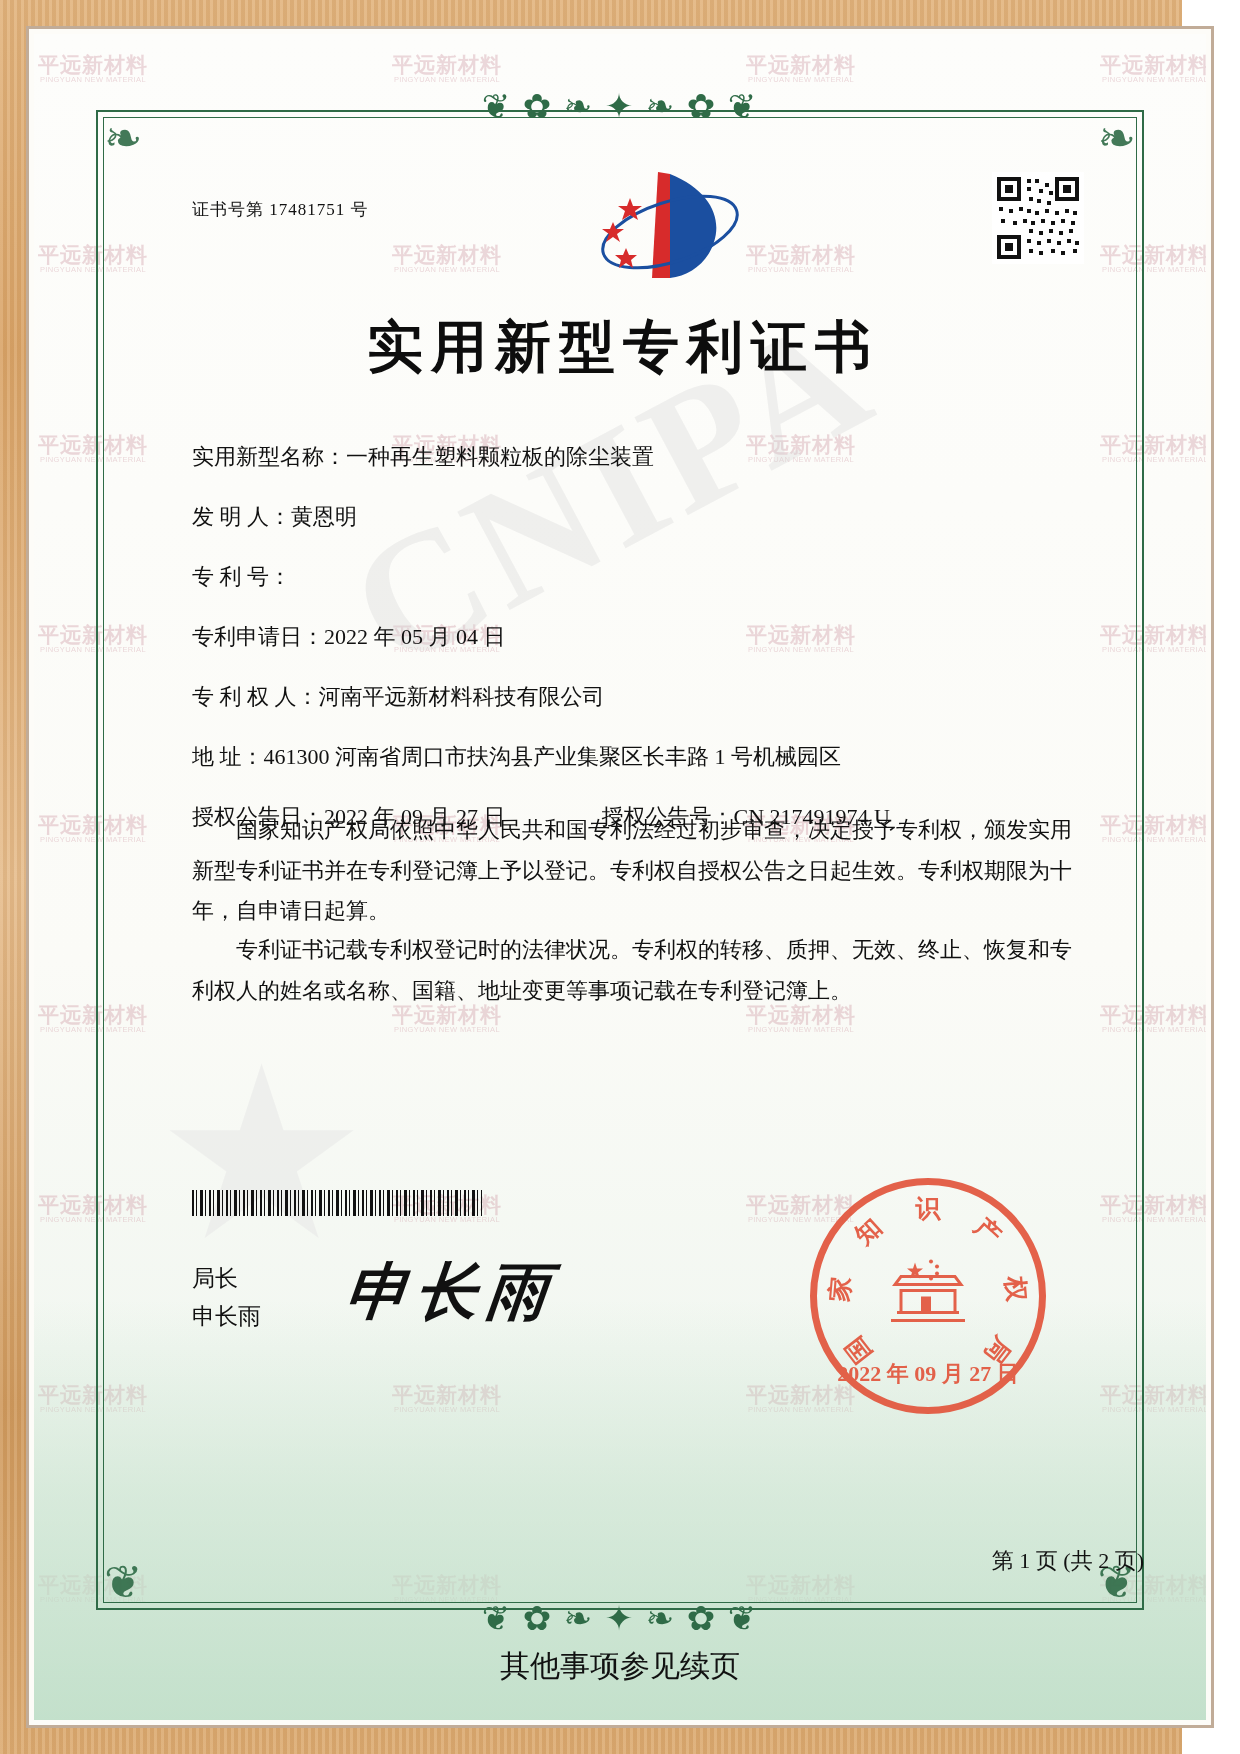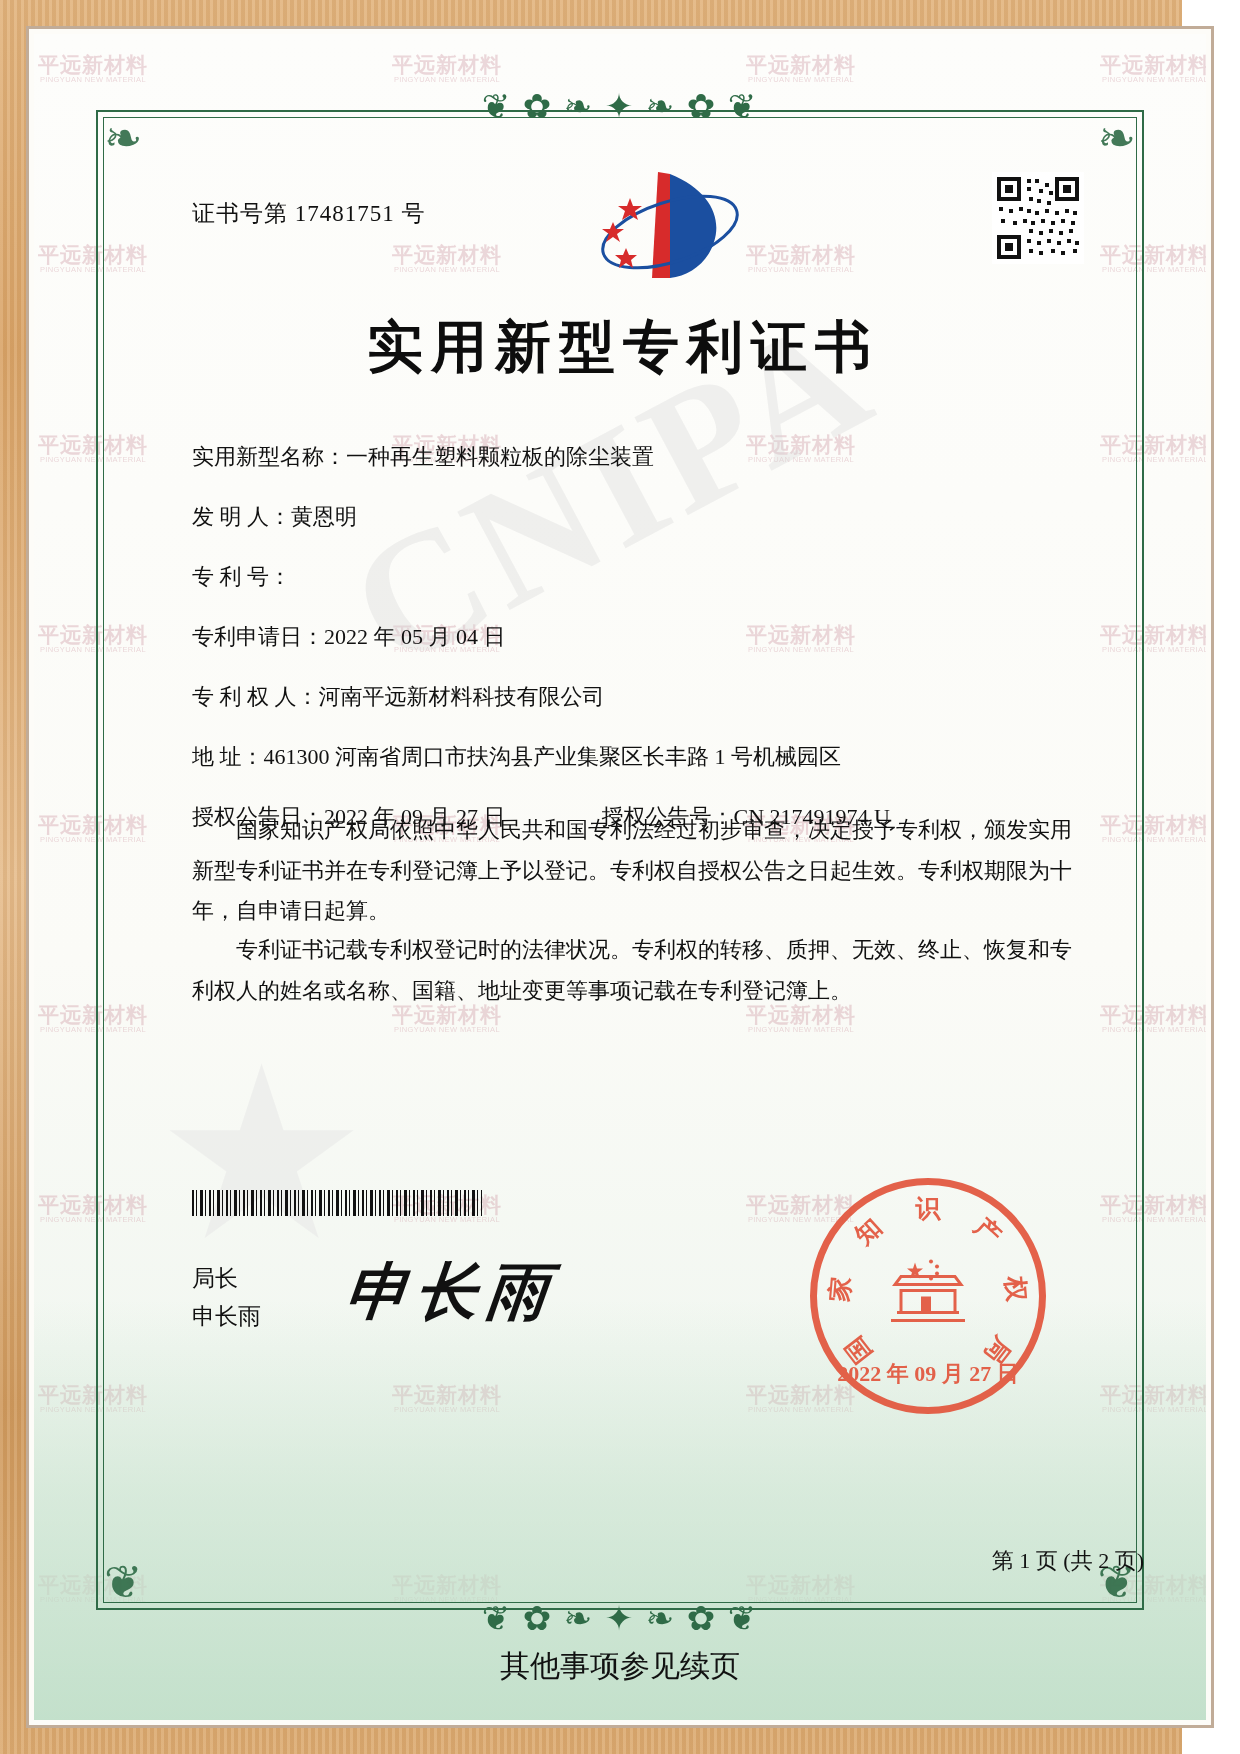--- a/index.html
+++ b/index.html
@@ -79,21 +79,21 @@
   }
   .orn-bottom{
     position:absolute;left:50%;bottom:-30px;transform:translateX(-50%);
     color:#2f6b47;font-size:34px;letter-spacing:2px;white-space:nowrap;
   }
 
   
   .content{position:absolute;left:62px;top:76px;width:1048px;height:1500px;}
 
   .cert-no{
-    position:absolute;left:96px;top:88px;font-size:23px;color:#111;
+    position:absolute;left:96px;top:88px;font-size:17px;color:#111;
     letter-spacing:1px;white-space:nowrap;
   }
 
   
   .logo{position:absolute;left:490px;top:50px;width:170px;height:135px;}
 
   
   .qr{
     position:absolute;right:60px;top:62px;width:92px;height:92px;
     background:#fff;padding:3px;box-sizing:border-box;

